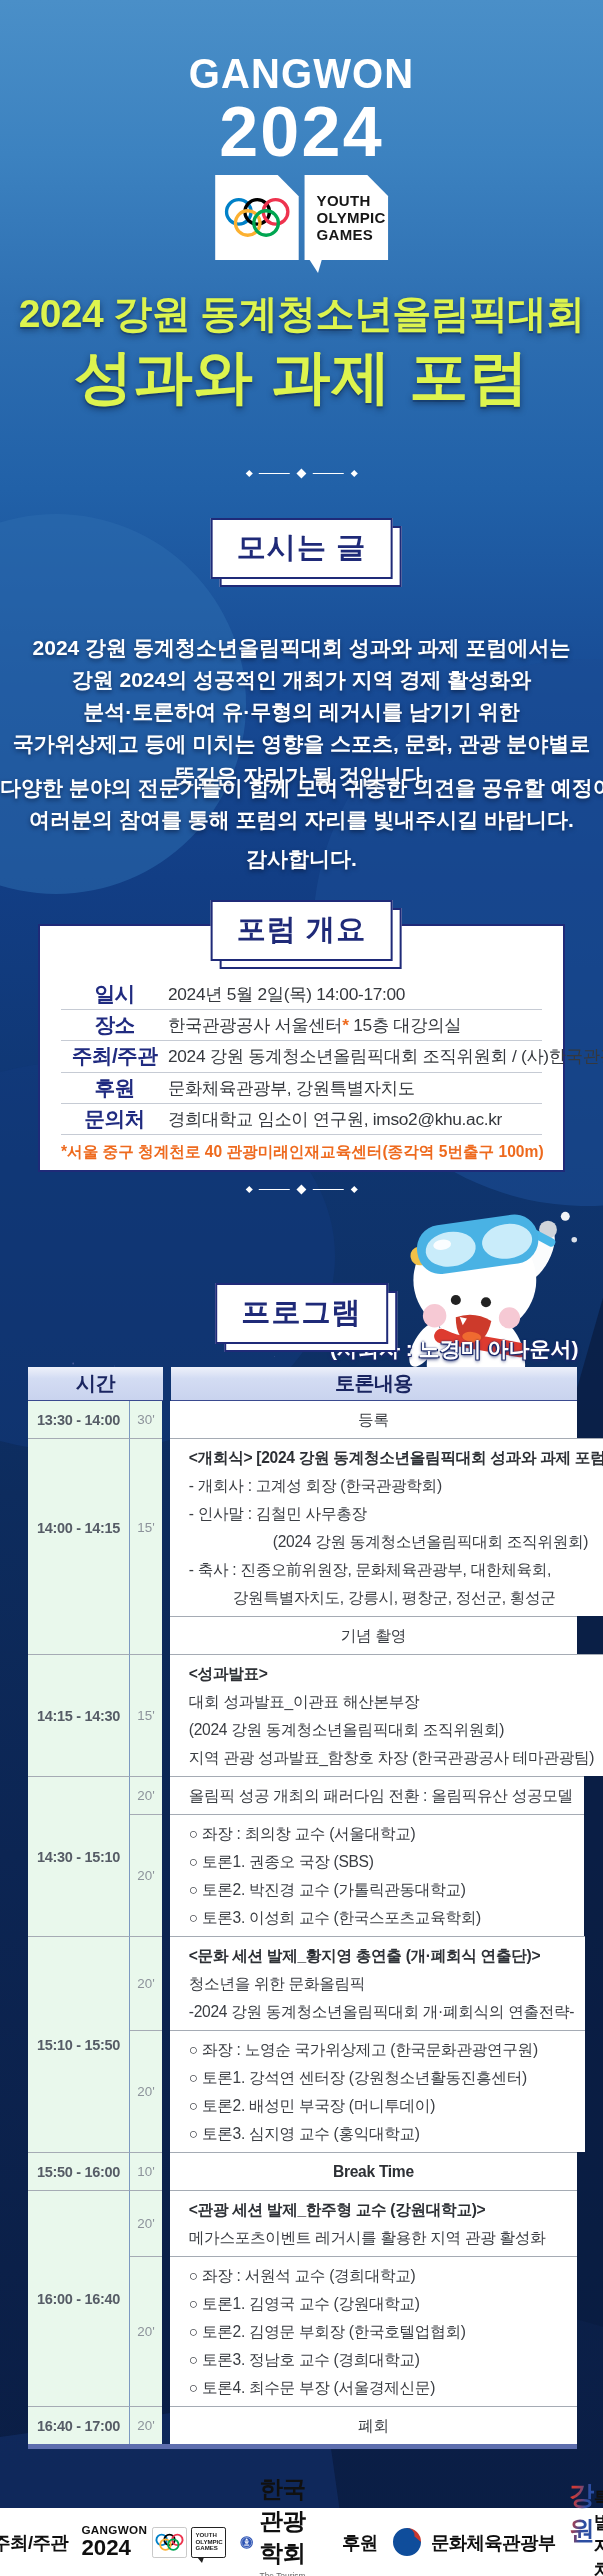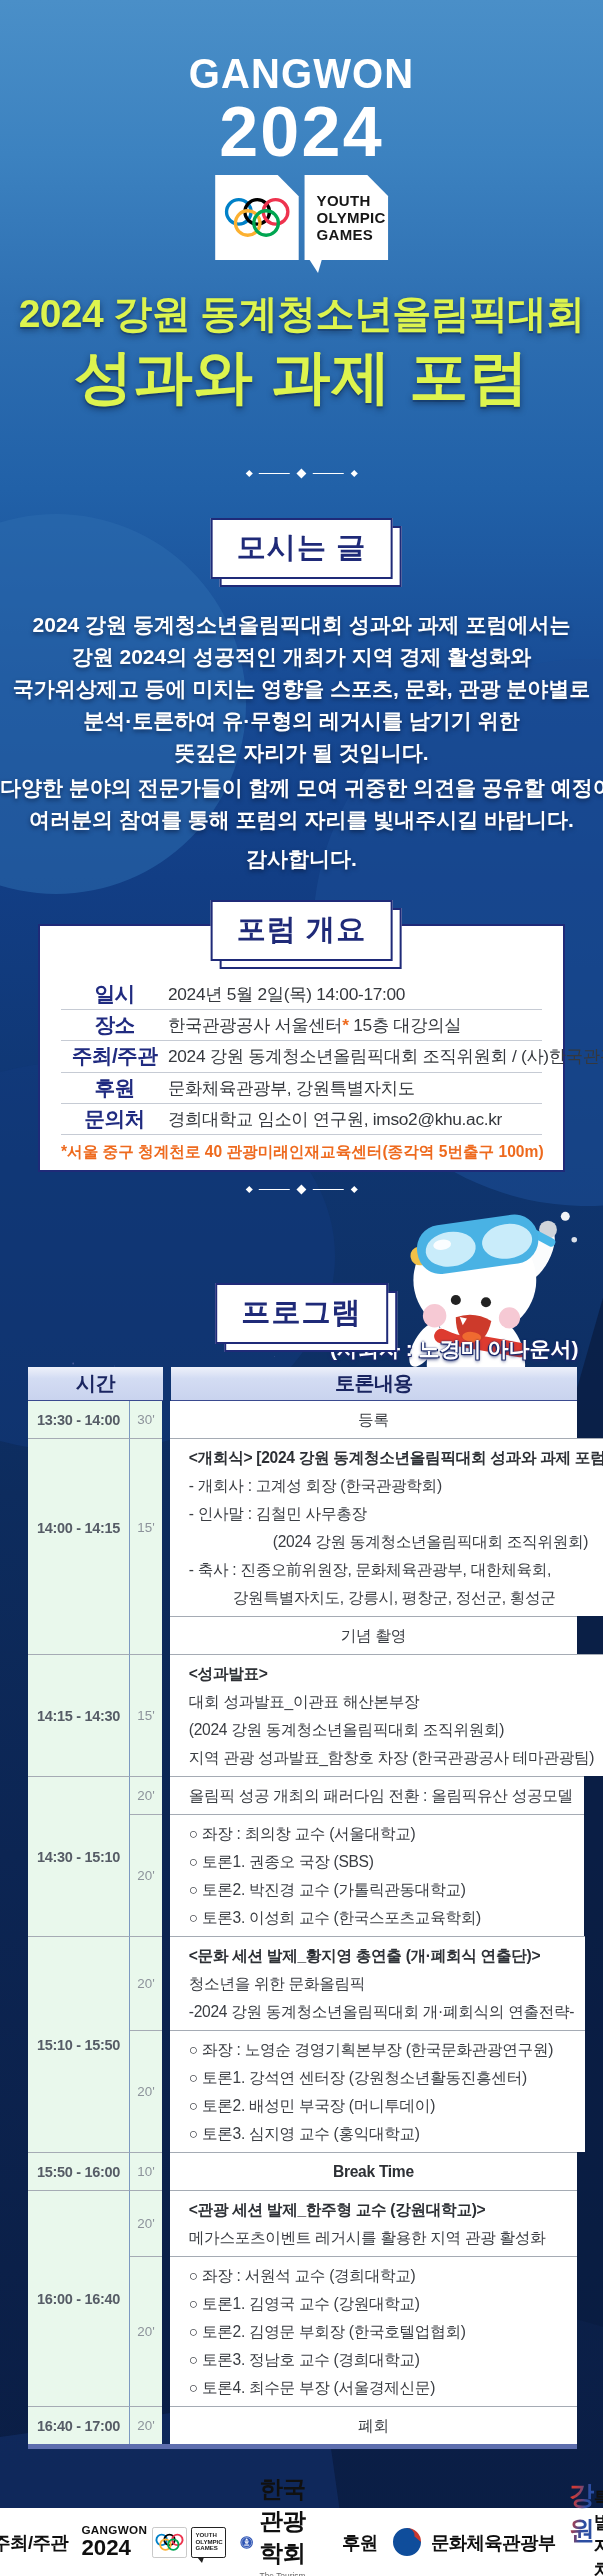--- a/index.html
+++ b/index.html
@@ -145,25 +145,25 @@
       <span class="ln"></span>
       <span class="dia d-m"></span>
       <span class="ln"></span>
       <span class="dia d-s"></span>
   </div>
 
   <div class="badge" style="top:518px;">
     <div class="back"></div>
     <div class="front">모시는 글</div>
   </div>
-  <div class="inv-p" style="top:609px;">
+  <div class="inv-p" style="top:632px;">
       <div class="inv-line">2024 강원 동계청소년올림픽대회 성과와 과제 포럼에서는</div>
       <div class="inv-line">강원 2024의 성공적인 개최가 지역 경제 활성화와</div>
+      <div class="inv-line">분석·토론하여 유·무형의 레거시를 남기기 위한</div>
       <div class="inv-line">국가위상제고 등에 미치는 영향을 스포츠, 문화, 관광 분야별로</div>
-      <div class="inv-line">분석·토론하여 유·무형의 레거시를 남기기 위한</div>
       <div class="inv-line">뜻깊은 자리가 될 것입니다.</div>
     </div>
   <div class="inv-p" style="top:772px;">
       <div class="inv-line">다양한 분야의 전문가들이 함께 모여 귀중한 의견을 공유할 예정이니,</div>
       <div class="inv-line">여러분의 참여를 통해 포럼의 자리를 빛내주시길 바랍니다.</div>
     </div>
   <div class="inv-p" style="top:843px;">
     <div class="inv-line">감사합니다.</div>
   </div>
 
@@ -349,21 +349,21 @@
               <div class="c-content">
                 <div class="pline bold">&lt;문화 세션 발제_황지영 총연출 (개·폐회식 연출단)&gt;</div>
                 <div class="pline">청소년을 위한 문화올림픽</div>
                 <div class="pline">-2024 강원 동계청소년올림픽대회 개·폐회식의 연출전략-</div>
               </div>
             </div>
             <div class="psub subline">
               <div class="c-dur">20'</div>
               <div class="c-gap"></div>
               <div class="c-content">
-                <div class="pline">○ 좌장 : 노영순 경영기획본부장 (한국문화관광연구원)</div>
+                <div class="pline">○ 좌장 : 노영순 국가위상제고 (한국문화관광연구원)</div>
                 <div class="pline">○ 토론1. 강석연 센터장 (강원청소년활동진흥센터)</div>
                 <div class="pline">○ 토론2. 배성민 부국장 (머니투데이)</div>
                 <div class="pline">○ 토론3. 심지영 교수 (홍익대학교)</div>
               </div>
             </div>
           </div>
         </div>
         <div class="prow">
           <div class="c-time">15:50 - 16:00</div>
           <div class="rowrest">

